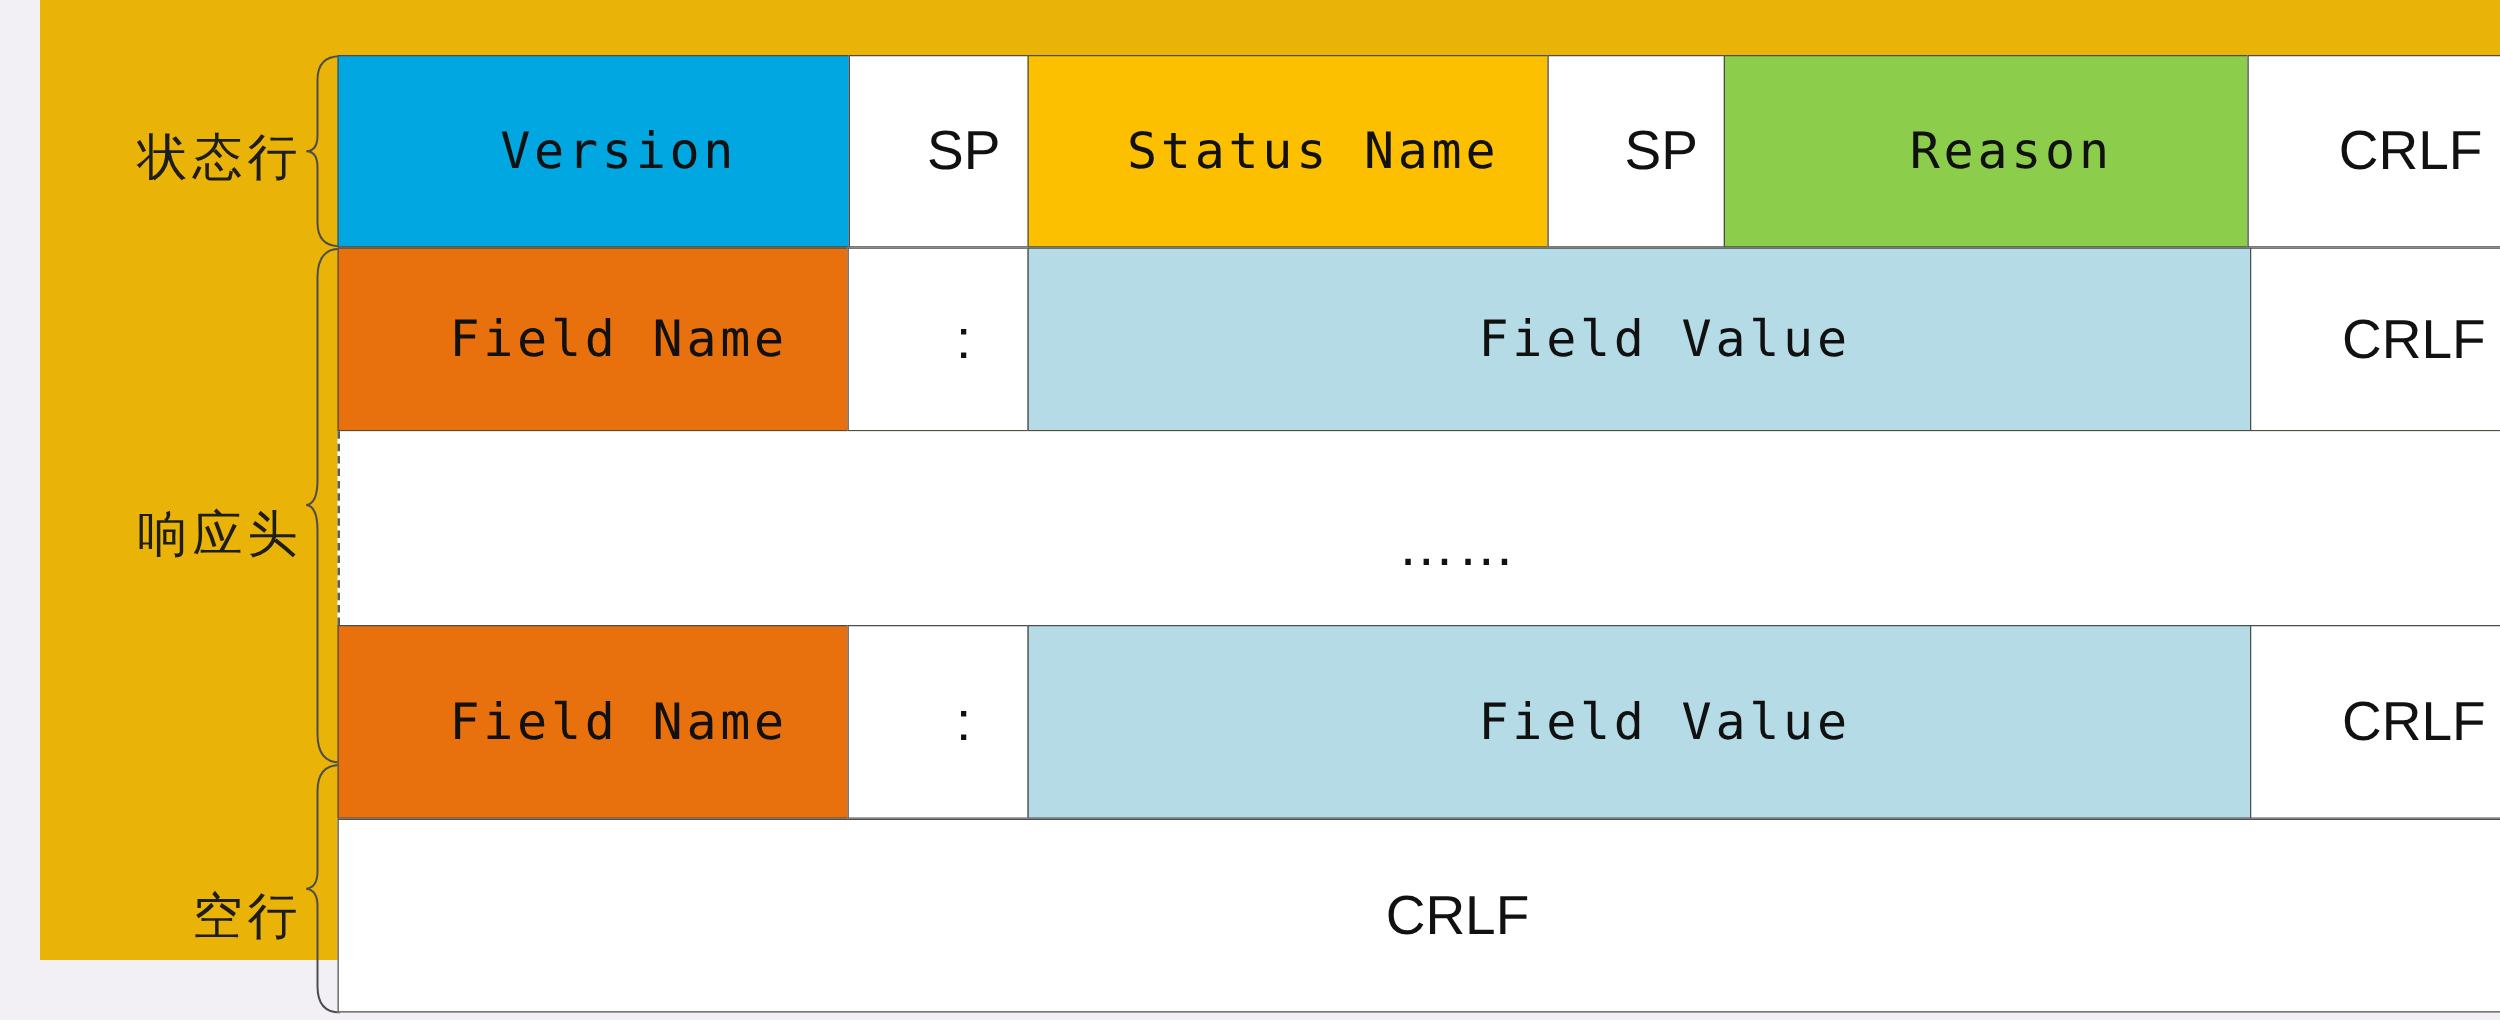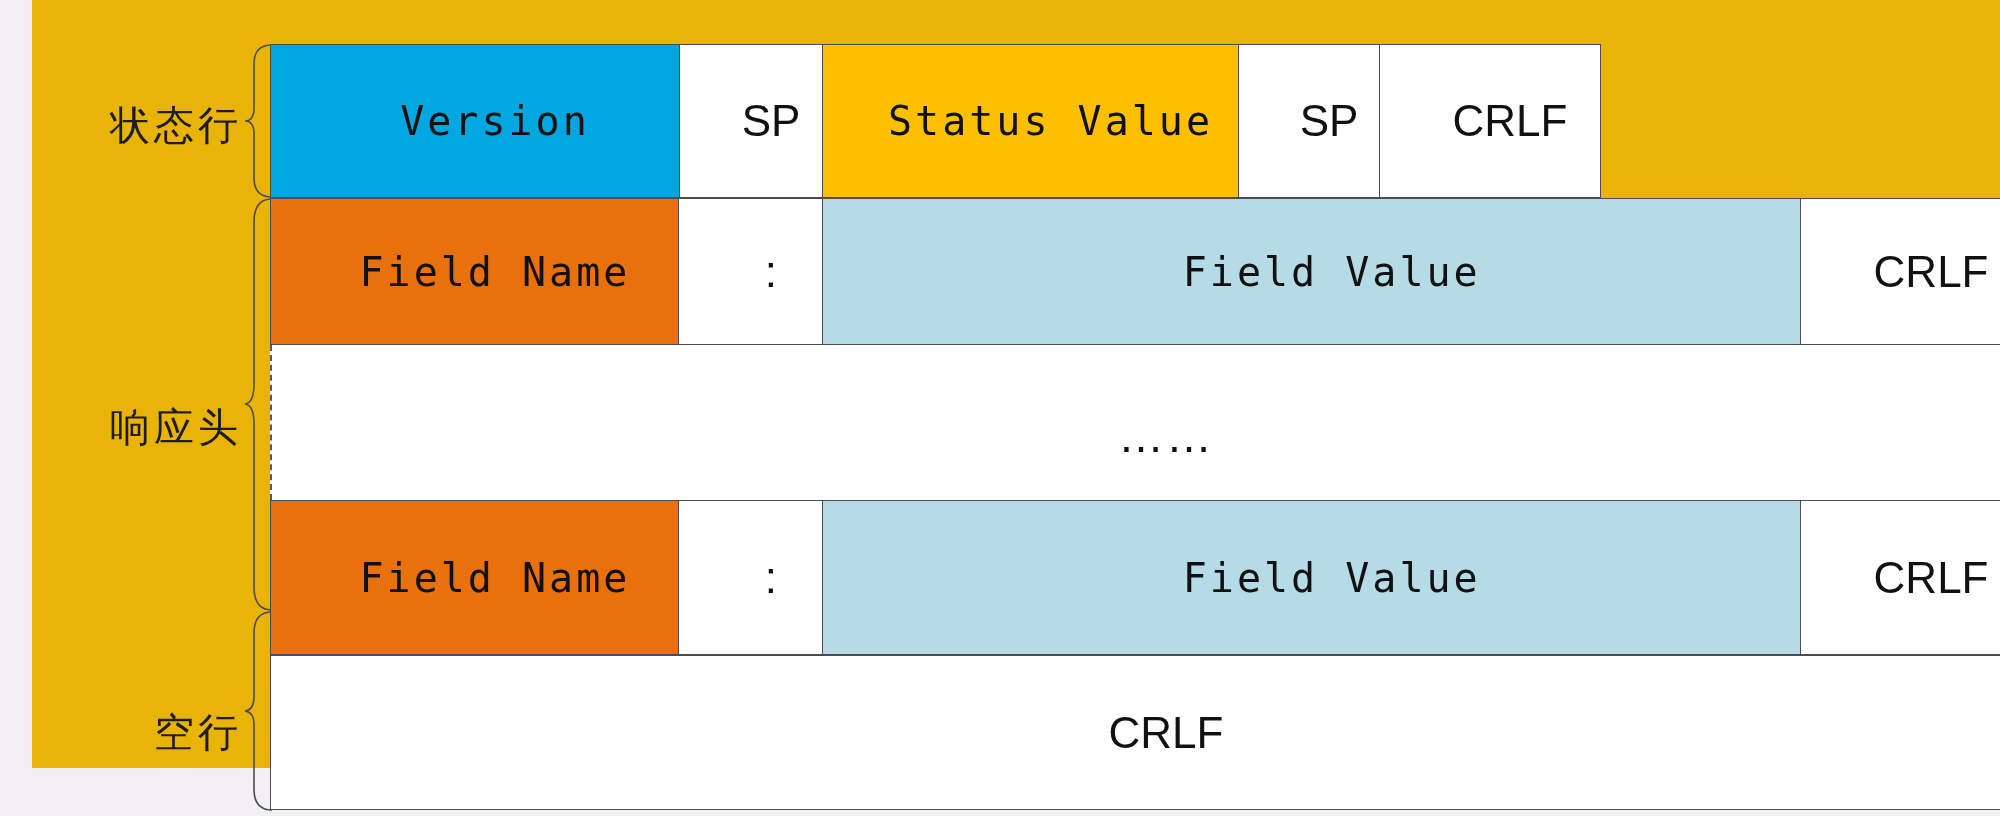--- a/index.html
+++ b/index.html
@@ -140,22 +140,23 @@
 
   <svg class="brace" style="top:611px;" width="30" height="200">
     <path d="M28 1 Q10 1 10 22 L10 86 Q10 99 1 100 Q10 101 10 114 L10 178 Q10 199 28 199" fill="none" stroke="#4d4d4d" stroke-width="1.6"></path>
   </svg>
 
   <div id="grid">
 
     <div class="row" id="row-status">
       <div class="cell mono c-version" style="width:410px;">Version</div>
       <div class="cell serif c-white" style="width:145px;">SP</div>
-      <div class="cell mono c-status" style="width:417px;">Status Value</div>
+      <div class="cell mono c-status" style="width:417px;">Status Name</div>
       <div class="cell serif c-white" style="width:143px;">SP</div>
+      <div class="cell mono c-reason" style="width:420px;">Reason</div>
       <div class="cell serif c-white" style="width:222px;">CRLF</div>
     </div>
 
     <div class="row" id="row-header1">
       <div class="cell mono c-name" style="width:410px;">Field Name</div>
       <div class="cell serif c-white" style="width:145px;">:</div>
       <div class="cell mono c-value" style="width:980px;">Field Value</div>
       <div class="cell serif c-white" style="width:222px;">CRLF</div>
     </div>
 

